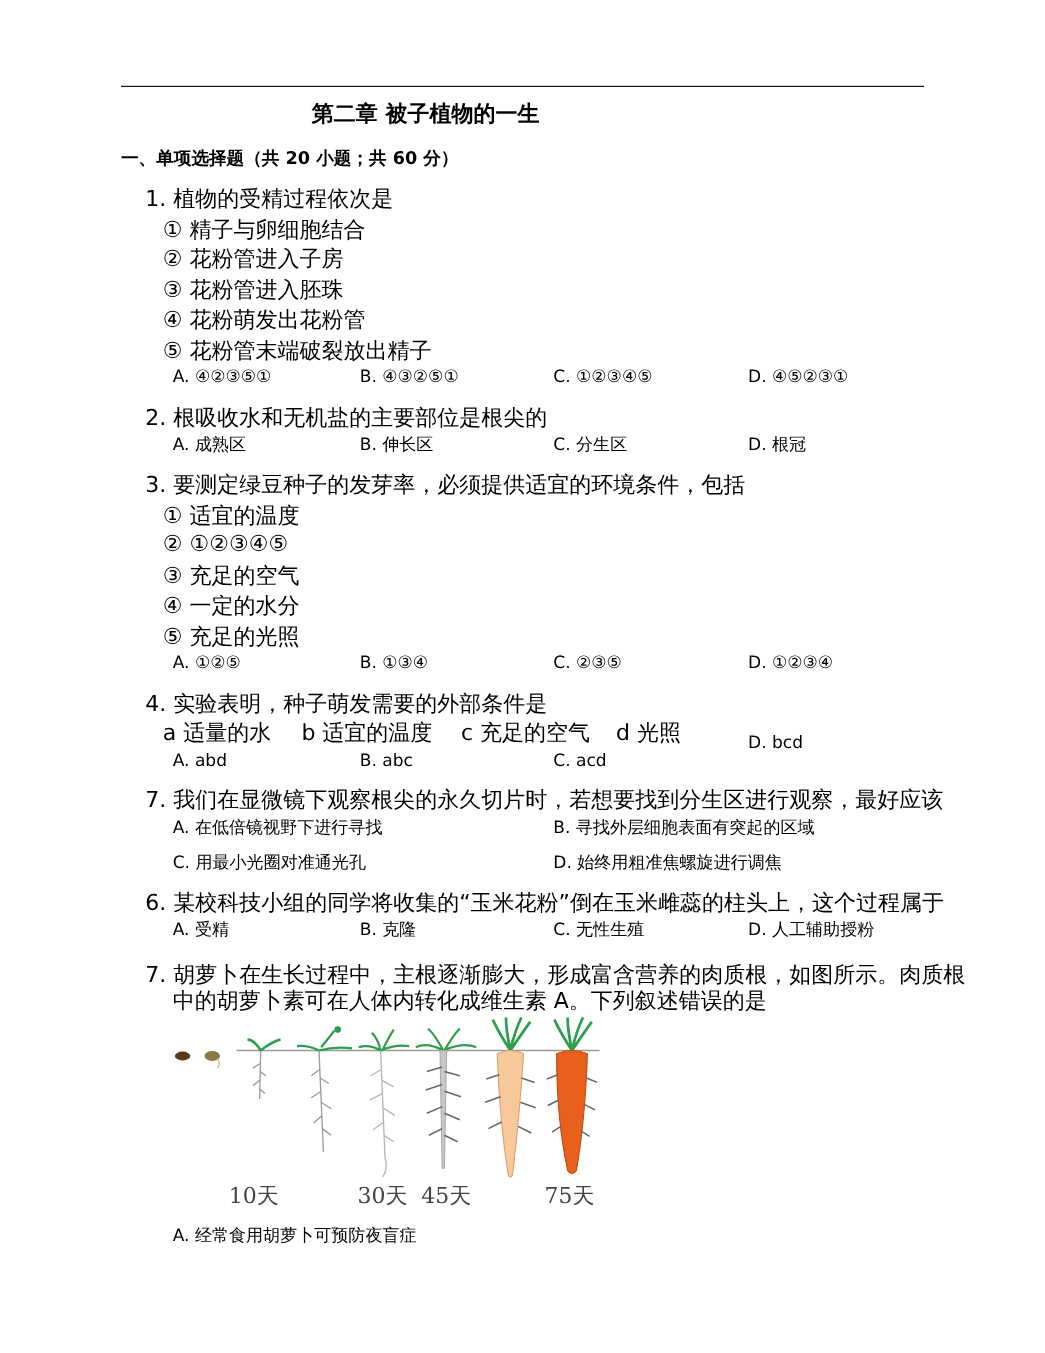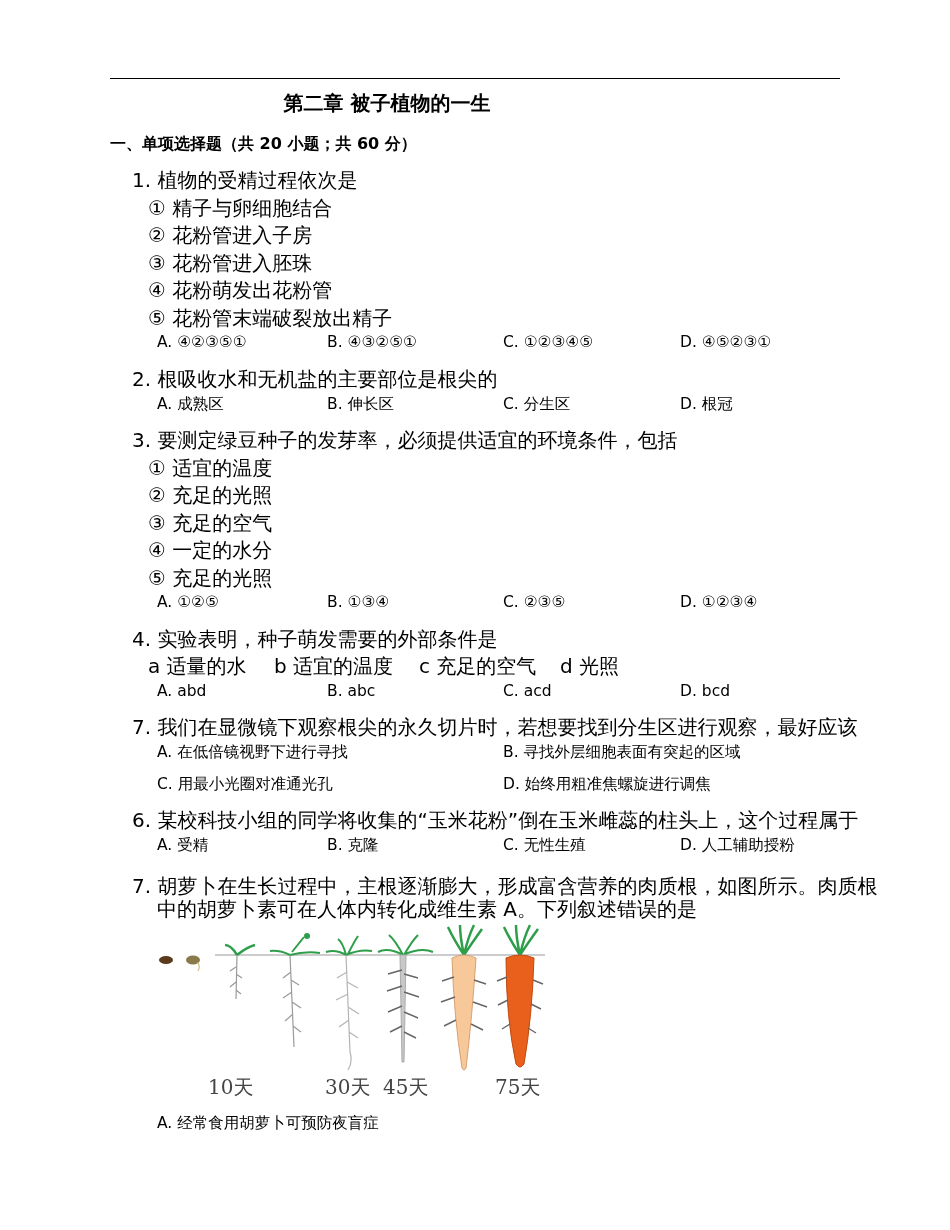--- a/index.html
+++ b/index.html
@@ -32,38 +32,38 @@
 <div class="opt" style="left:680px;top:333px">D.  ④⑤②③①</div>
 
 <div class="line" style="left:132px;top:366px">2.  根吸收水和无机盐的主要部位是根尖的</div>
 <div class="opt" style="left:157px;top:394px">A.  成熟区</div>
 <div class="opt" style="left:327px;top:394px">B.  伸长区</div>
 <div class="opt" style="left:503px;top:394px">C.  分生区</div>
 <div class="opt" style="left:680px;top:394px">D.  根冠</div>
 
 <div class="line" style="left:132px;top:427px">3.  要测定绿豆种子的发芽率，必须提供适宜的环境条件，包括</div>
 <div class="line" style="left:148px;top:455px">① 适宜的温度</div>
-<div class="line" style="left:148px;top:482px">② 充足的光照</div>
+<div class="line" style="left:148px;top:482px">② ①②③④⑤</div>
 <div class="line" style="left:148px;top:510px">③ 充足的空气</div>
 <div class="line" style="left:148px;top:537px">④ 一定的水分</div>
 <div class="line" style="left:148px;top:565px">⑤ 充足的光照</div>
 <div class="opt" style="left:157px;top:593px">A.  ①②⑤</div>
 <div class="opt" style="left:327px;top:593px">B.  ①③④</div>
 <div class="opt" style="left:503px;top:593px">C.  ②③⑤</div>
 <div class="opt" style="left:680px;top:593px">D.  ①②③④</div>
 
 <div class="line" style="left:132px;top:626px">4.  实验表明，种子萌发需要的外部条件是</div>
 <div class="line" style="left:148px;top:653px">a 适量的水</div>
 <div class="line" style="left:274px;top:653px">b 适宜的温度</div>
 <div class="line" style="left:419px;top:653px">c 充足的空气</div>
 <div class="line" style="left:560px;top:653px">d 光照</div>
 <div class="opt" style="left:157px;top:682px">A.  abd</div>
 <div class="opt" style="left:327px;top:682px">B.  abc</div>
 <div class="opt" style="left:503px;top:682px">C.  acd</div>
-<div class="opt" style="left:680px;top:682px">D.  bcd</div>
+<div class="opt" style="left:680px;top:666px">D.  bcd</div>
 
 <div class="line" style="left:132px;top:714px">7.  我们在显微镜下观察根尖的永久切片时，若想要找到分生区进行观察，最好应该</div>
 <div class="opt" style="left:157px;top:742px">A.  在低倍镜视野下进行寻找</div>
 <div class="opt" style="left:503px;top:742px">B.  寻找外层细胞表面有突起的区域</div>
 <div class="opt" style="left:157px;top:774px">C.  用最小光圈对准通光孔</div>
 <div class="opt" style="left:503px;top:774px">D.  始终用粗准焦螺旋进行调焦</div>
 
 <div class="line" style="left:132px;top:807px">6.  某校科技小组的同学将收集的“玉米花粉”倒在玉米雌蕊的柱头上，这个过程属于</div>
 <div class="opt" style="left:157px;top:835px">A.  受精</div>
 <div class="opt" style="left:327px;top:835px">B.  克隆</div>

